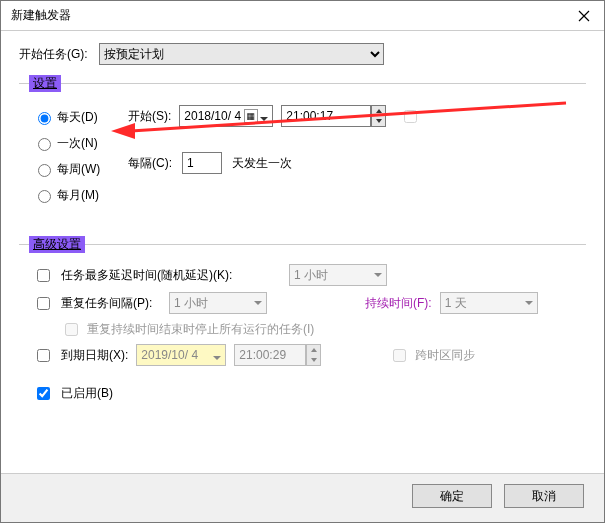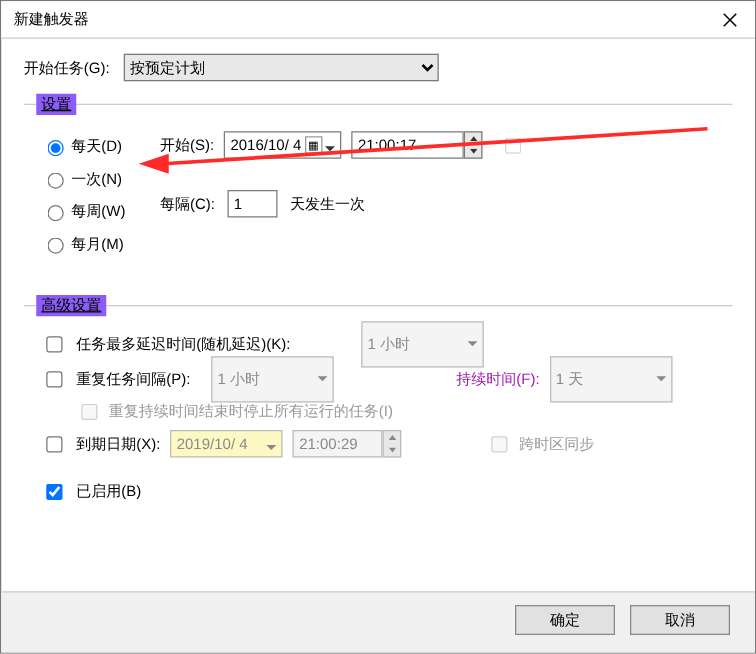--- a/index.html
+++ b/index.html
@@ -5,42 +5,42 @@
   * { box-sizing: border-box; font-family: "Microsoft YaHei", "Segoe UI", sans-serif; font-size: 12px; }
   body { margin: 0; background: #d0d0d0; }
   .window { width: 605px; height: 523px; background: #fff; border: 1px solid #777; display: flex; flex-direction: column; position: relative; }
   .titlebar { height: 30px; display: flex; align-items: center; justify-content: space-between; border-bottom: 1px solid #ccc; background: #fff; }
   .title { padding-left: 10px; }
   .close { width: 40px; height: 100%; display: flex; align-items: center; justify-content: center; }
   .close svg { width: 12px; height: 12px; }
   .content { padding: 12px 18px 10px 18px; flex: 1; position: relative; }
   .row { display: flex; align-items: center; margin-bottom: 6px; }
   .task-label { width: 80px; }
-  select.combo { width: 252px; height: 22px; border: 1px solid #7a7a7a; background: #e8e8e8; }
+  select.combo { width: 285px; height: 22px; border: 1px solid #7a7a7a; background: #e8e8e8; }
   fieldset { border: 1px solid #ccc; margin: 10px 0 14px 0; padding: 10px 14px 14px 14px; position: relative; }
   legend { padding: 0 4px; background: #8b5cf6; margin-left: -4px; text-decoration: underline; }
   .radio-row { display: flex; align-items: center; height: 26px; margin: 0; }
   .radio-row input { margin-right: 6px; }
   .freq-group { display: flex; }
   .freq-left { width: 95px; padding-top: 4px; }
   .freq-right { flex: 1; }
   .start-row { display: flex; align-items: center; gap: 8px; margin-top: 2px; height: 28px; position: relative; }
   .date-box, .time-box { display: flex; align-items: center; border: 1px solid #7a7a7a; background: #fff; height: 22px; padding: 0 4px; }
   .date-box { width: 94px; justify-content: space-between; }
   .time-box { width: 90px; justify-content: space-between; }
   .dcal { width:14px; text-align:center; border:1px solid #999; font-size:9px; line-height:12px; }
   .drop { width:8px; height:8px; display:inline-block; }
   .spin { display:flex; flex-direction:column; border:1px solid #7a7a7a; background:#e8e8e8; height:22px; width:15px; }
   .spin div { flex:1; display:flex; align-items:center; justify-content:center; }
   .spin svg { width:6px; height:4px; }
   .interval-row { display: flex; align-items: center; gap: 10px; margin-top: 22px; }
   .interval-row input[type=text] { width: 40px; height: 22px; border: 1px solid #7a7a7a; text-align: left; padding: 0 4px; }
   .adv-item { display: flex; align-items: center; height: 28px; gap: 8px; }
   .adv-item label { margin-right: 4px; }
-  .short-combo { width: 98px; height: 37px; border: 1px solid #7a7a7a; background: #fff; display:flex; align-items:center; justify-content:space-between; padding:0 4px; }
+  .short-combo { width: 98px; height: 22px; border: 1px solid #7a7a7a; background: #fff; display:flex; align-items:center; justify-content:space-between; padding:0 4px; }
   .short-combo.disabled { color: #888; background: #f4f4f4; border-color:#bbb; }
   .sub { margin-left: 28px; color: #999; display:flex; align-items:center; height:24px; gap:6px; }
   .sub input { accent-color:#999; }
   .buttons { display: flex; justify-content: flex-end; gap: 12px; padding: 10px 20px 14px 20px; border-top: 1px solid #ccc; background:#f0f0f0; }
   .btn { width: 80px; height: 24px; border: 1px solid #888; background: #e1e1e1; cursor: pointer; }
   .disabled-text { color:#a21caf; }
   input[type=checkbox], input[type=radio] { width:13px; height:13px; }
   .arrow-annot { position:absolute; left:110px; top:92px; pointer-events:none; }
   .arrow-line { stroke:#ff2a2a; stroke-width:3; fill:none; }
   .arrow-head { fill:#ff2a2a; }
@@ -86,21 +86,21 @@
             </label>
           <label class="radio-row">
               <input type="radio" name="freq" style="">
               <span>每月(M)</span>
             </label>
         </div>
         <div class="freq-right">
           <div class="start-row">
             <span>开始(S):</span>
             <div class="date-box">
-              <span>2016/10/ 4</span>
+              <span>2018/10/ 4</span>
               <span class="dcal">▦</span>
               <span class="drop"><svg viewBox="0 0 8 8">
                     <path d="M0 2 L4 6 L8 2" fill="#333"></path>
                   </svg></span>
             </div>
             <div style="display:flex;">
               <div class="time-box">
                 <span>21:00:17</span>
               </div>
               <div class="spin">

